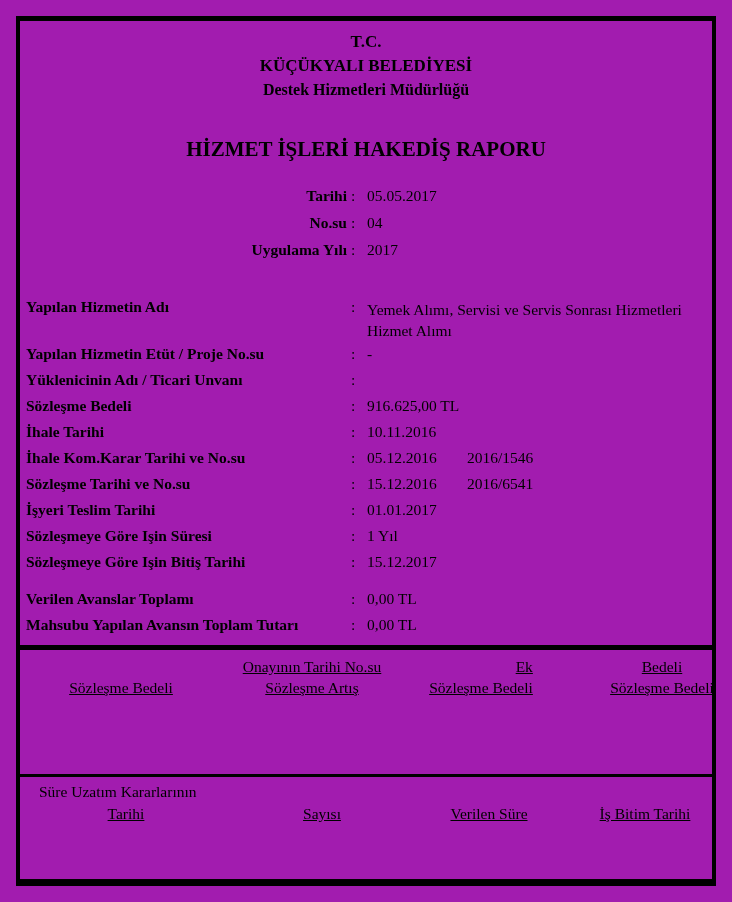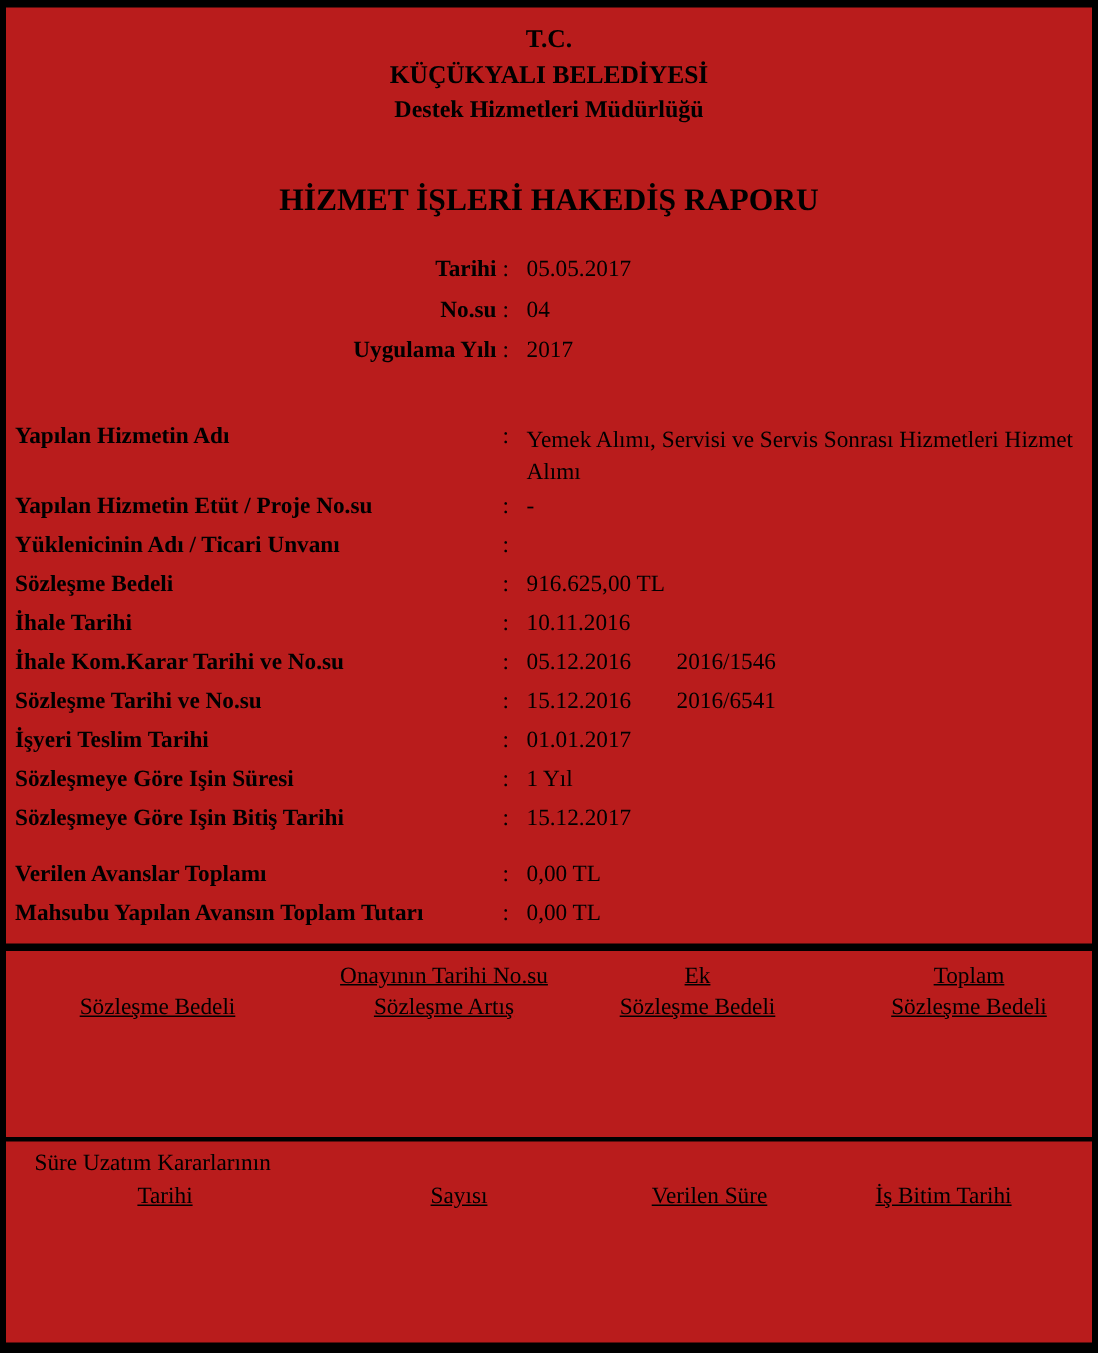--- a/index.html
+++ b/index.html
@@ -1,18 +1,18 @@
 <!DOCTYPE html>
 <html><head>
 <meta charset="utf-8">
 <style>
   html,body { margin:0; padding:0; background:#fff; }
   .page {
-    position:relative; width:732px; height:902px; background:#b91c1c;
-    box-sizing:border-box; padding:0;
+    position:relative; width:732px; height:902px; background:#a21caf;
+    box-sizing:border-box; padding:16px;
     font-family:"Liberation Serif","DejaVu Serif",serif; color:#000;
   }
   .frame {
     position:relative; width:100%; height:100%; box-sizing:border-box;
     border:solid #000; border-width:5px 4px 7px 4px;
   }
   .content { padding:10px 6px 0 6px; }
 
   .letterhead { text-align:center; font-weight:bold; }
   .lh-1 { font-size:17px; line-height:22px; }
@@ -33,21 +33,21 @@
 
   .fields { margin-top:9px; }
   .advances { margin-top:11px; }
 
   .divider { position:absolute; left:0; right:0; background:#000; }
   .divider-1 { top:624px; height:5px; }
   .divider-2 { top:753px; height:3px; }
 
   .t1-col { position:absolute; top:635px; transform:translateX(-50%); text-align:center; font-size:15.5px; }
   .t1-line { display:block; height:21px; line-height:21px; text-decoration:underline; white-space:nowrap; }
-  .t1-c1 { left:101px; } .t1-c2 { left:292px; } .t1-c3 { left:461px; } .t1-c4 { left:642px; }
+  .t1-c1 { left:101px; } .t1-c2 { left:292px; } .t1-c3 { left:461px;text-align:right; } .t1-c4 { left:642px; }
 
   .t2-caption { position:absolute; top:760px; left:19px; font-size:15.5px; line-height:21px; }
   .t2-col { position:absolute; top:782px; transform:translateX(-50%); font-size:15.5px; line-height:21px; text-decoration:underline; white-space:nowrap; }
   .t2-c1 { left:106px; } .t2-c2 { left:302px; } .t2-c3 { left:469px; } .t2-c4 { left:625px; }
 </style>
 </head>
 <body>
 
 <div class="page">
   <div class="frame">
@@ -154,21 +154,21 @@
     </div>
     <div class="t1-col t1-c2">
       <span class="t1-line">Onayının Tarihi No.su</span>
       <span class="t1-line">Sözleşme Artış</span>
     </div>
     <div class="t1-col t1-c3">
       <span class="t1-line">Ek</span>
       <span class="t1-line">Sözleşme Bedeli</span>
     </div>
     <div class="t1-col t1-c4">
-      <span class="t1-line">Toplam</span>
+      <span class="t1-line">Bedeli</span>
       <span class="t1-line">Sözleşme Bedeli</span>
     </div>
 
     <div class="divider divider-2"></div>
 
     <div class="t2-caption">Süre Uzatım Kararlarının</div>
     <div class="t2-col t2-c1">Tarihi</div>
     <div class="t2-col t2-c2">Sayısı</div>
     <div class="t2-col t2-c3">Verilen Süre</div>
     <div class="t2-col t2-c4">İş Bitim Tarihi</div>

